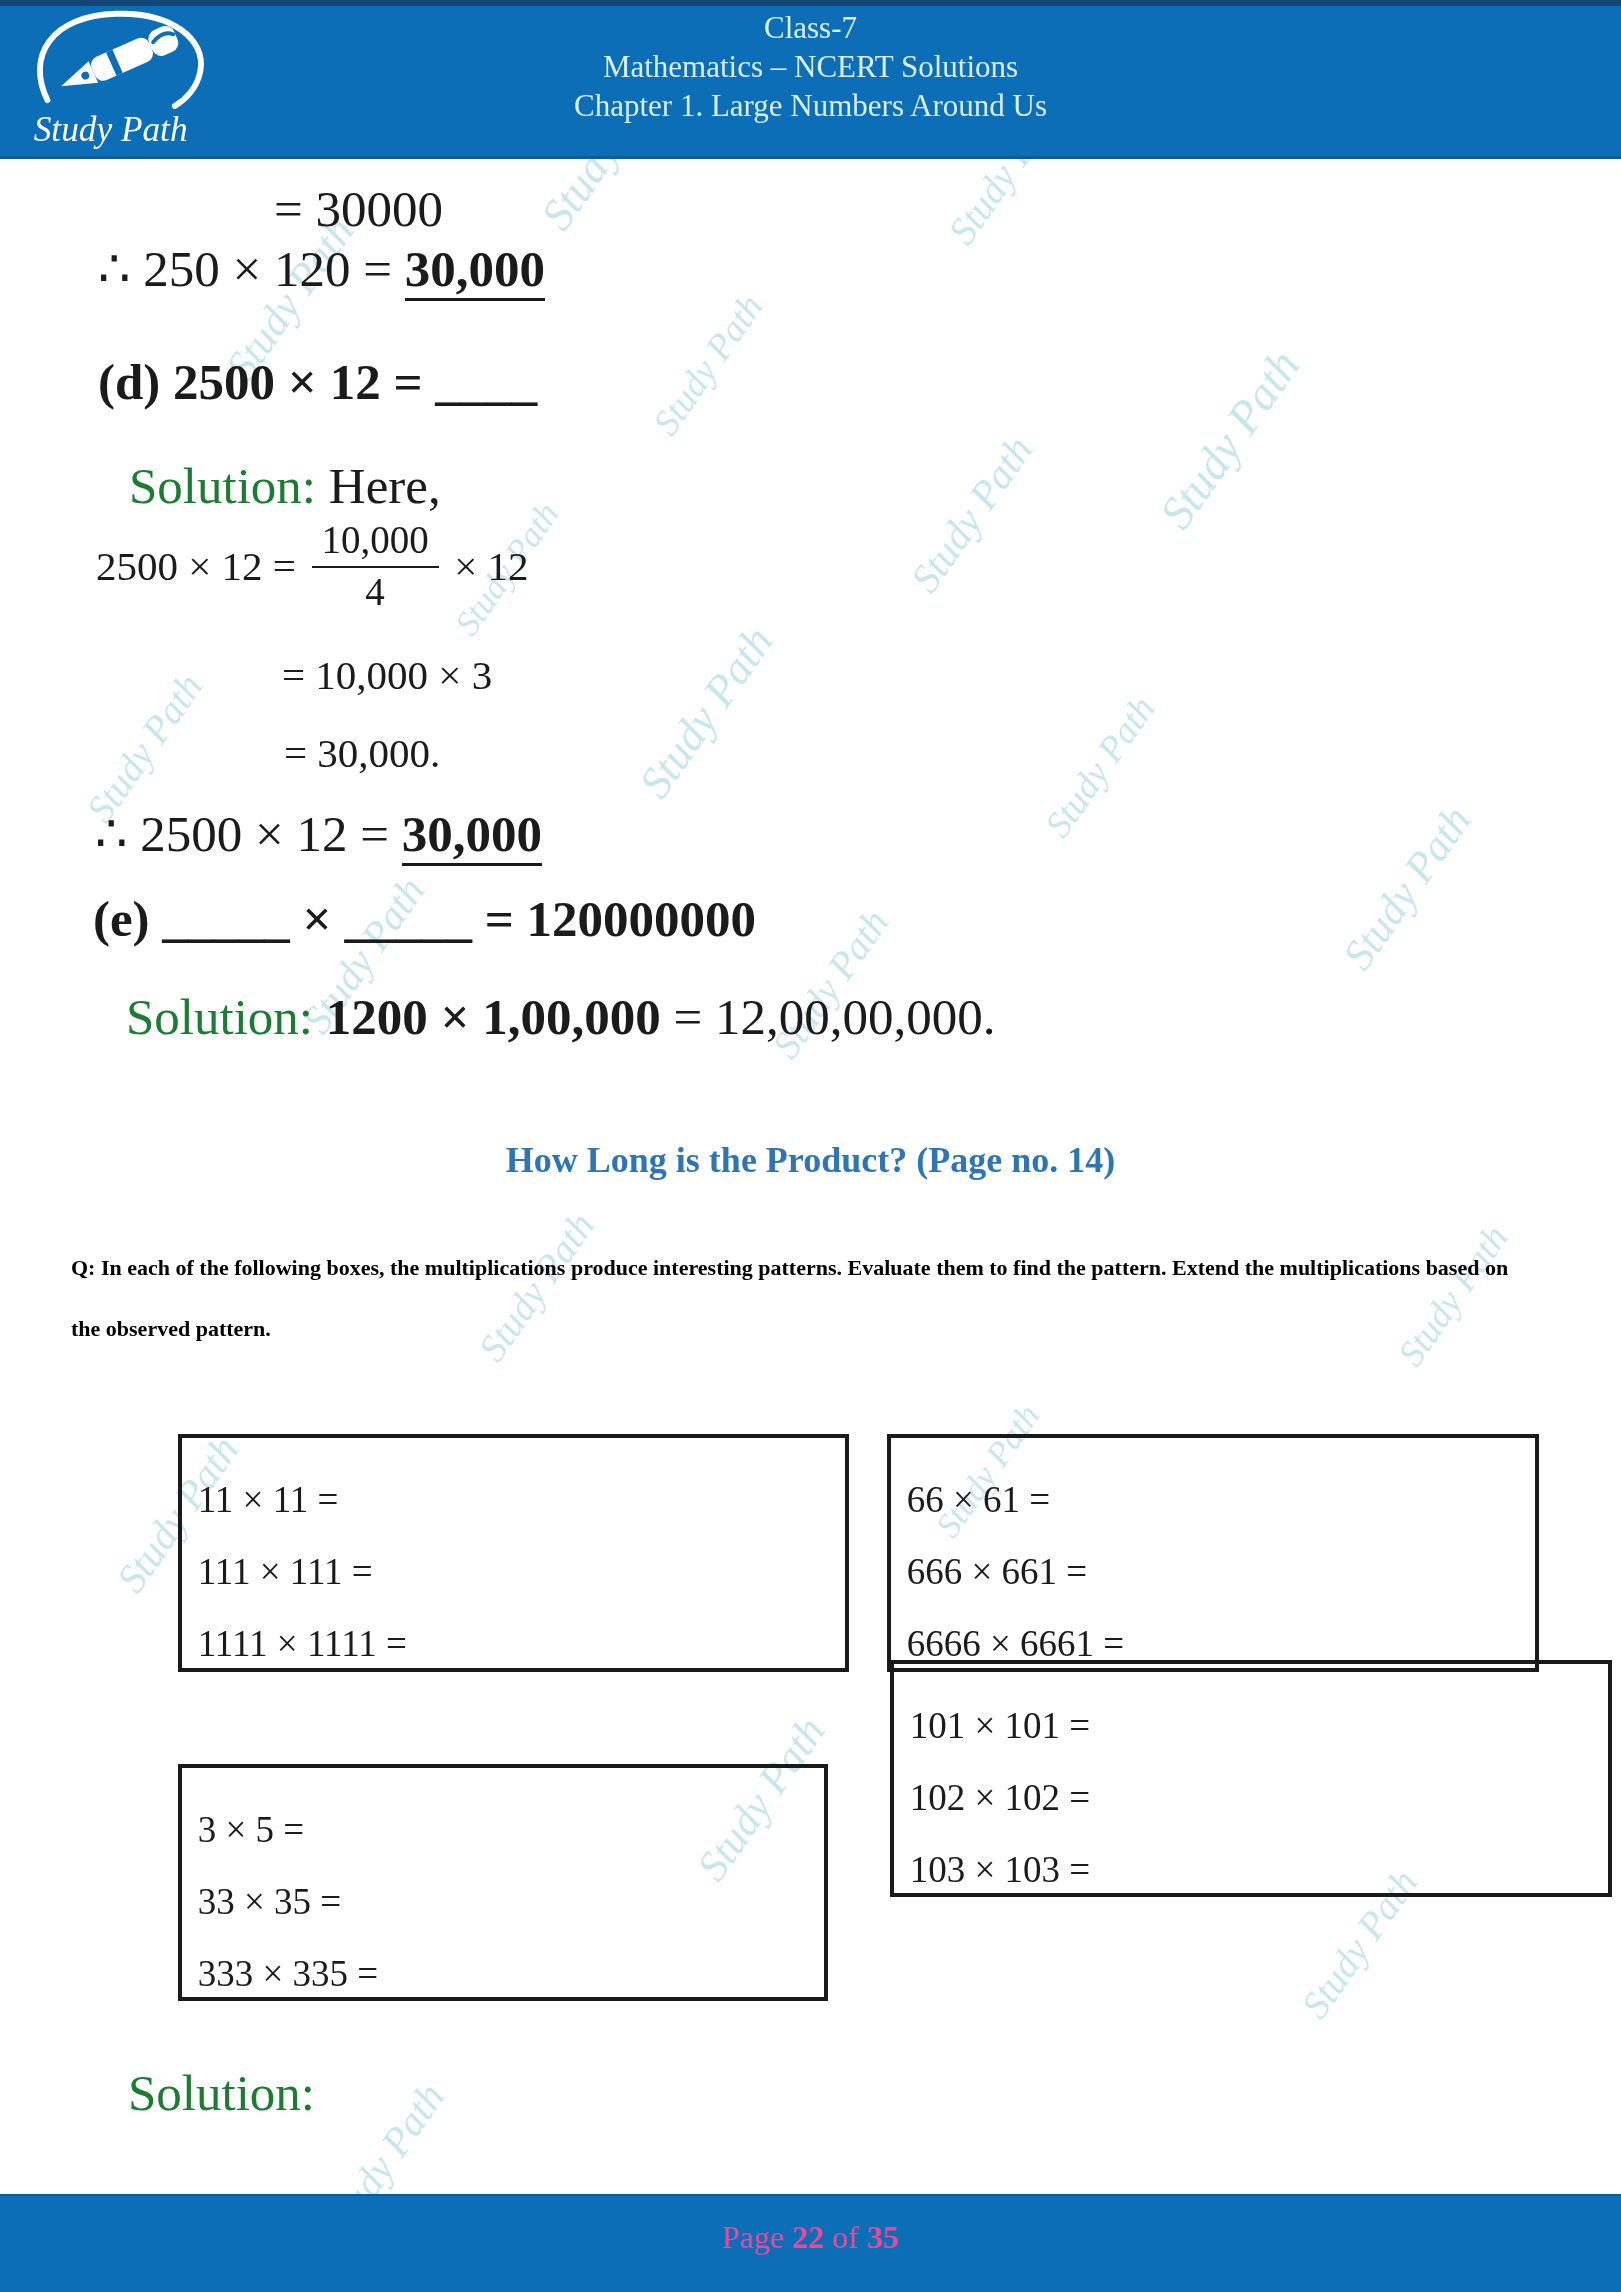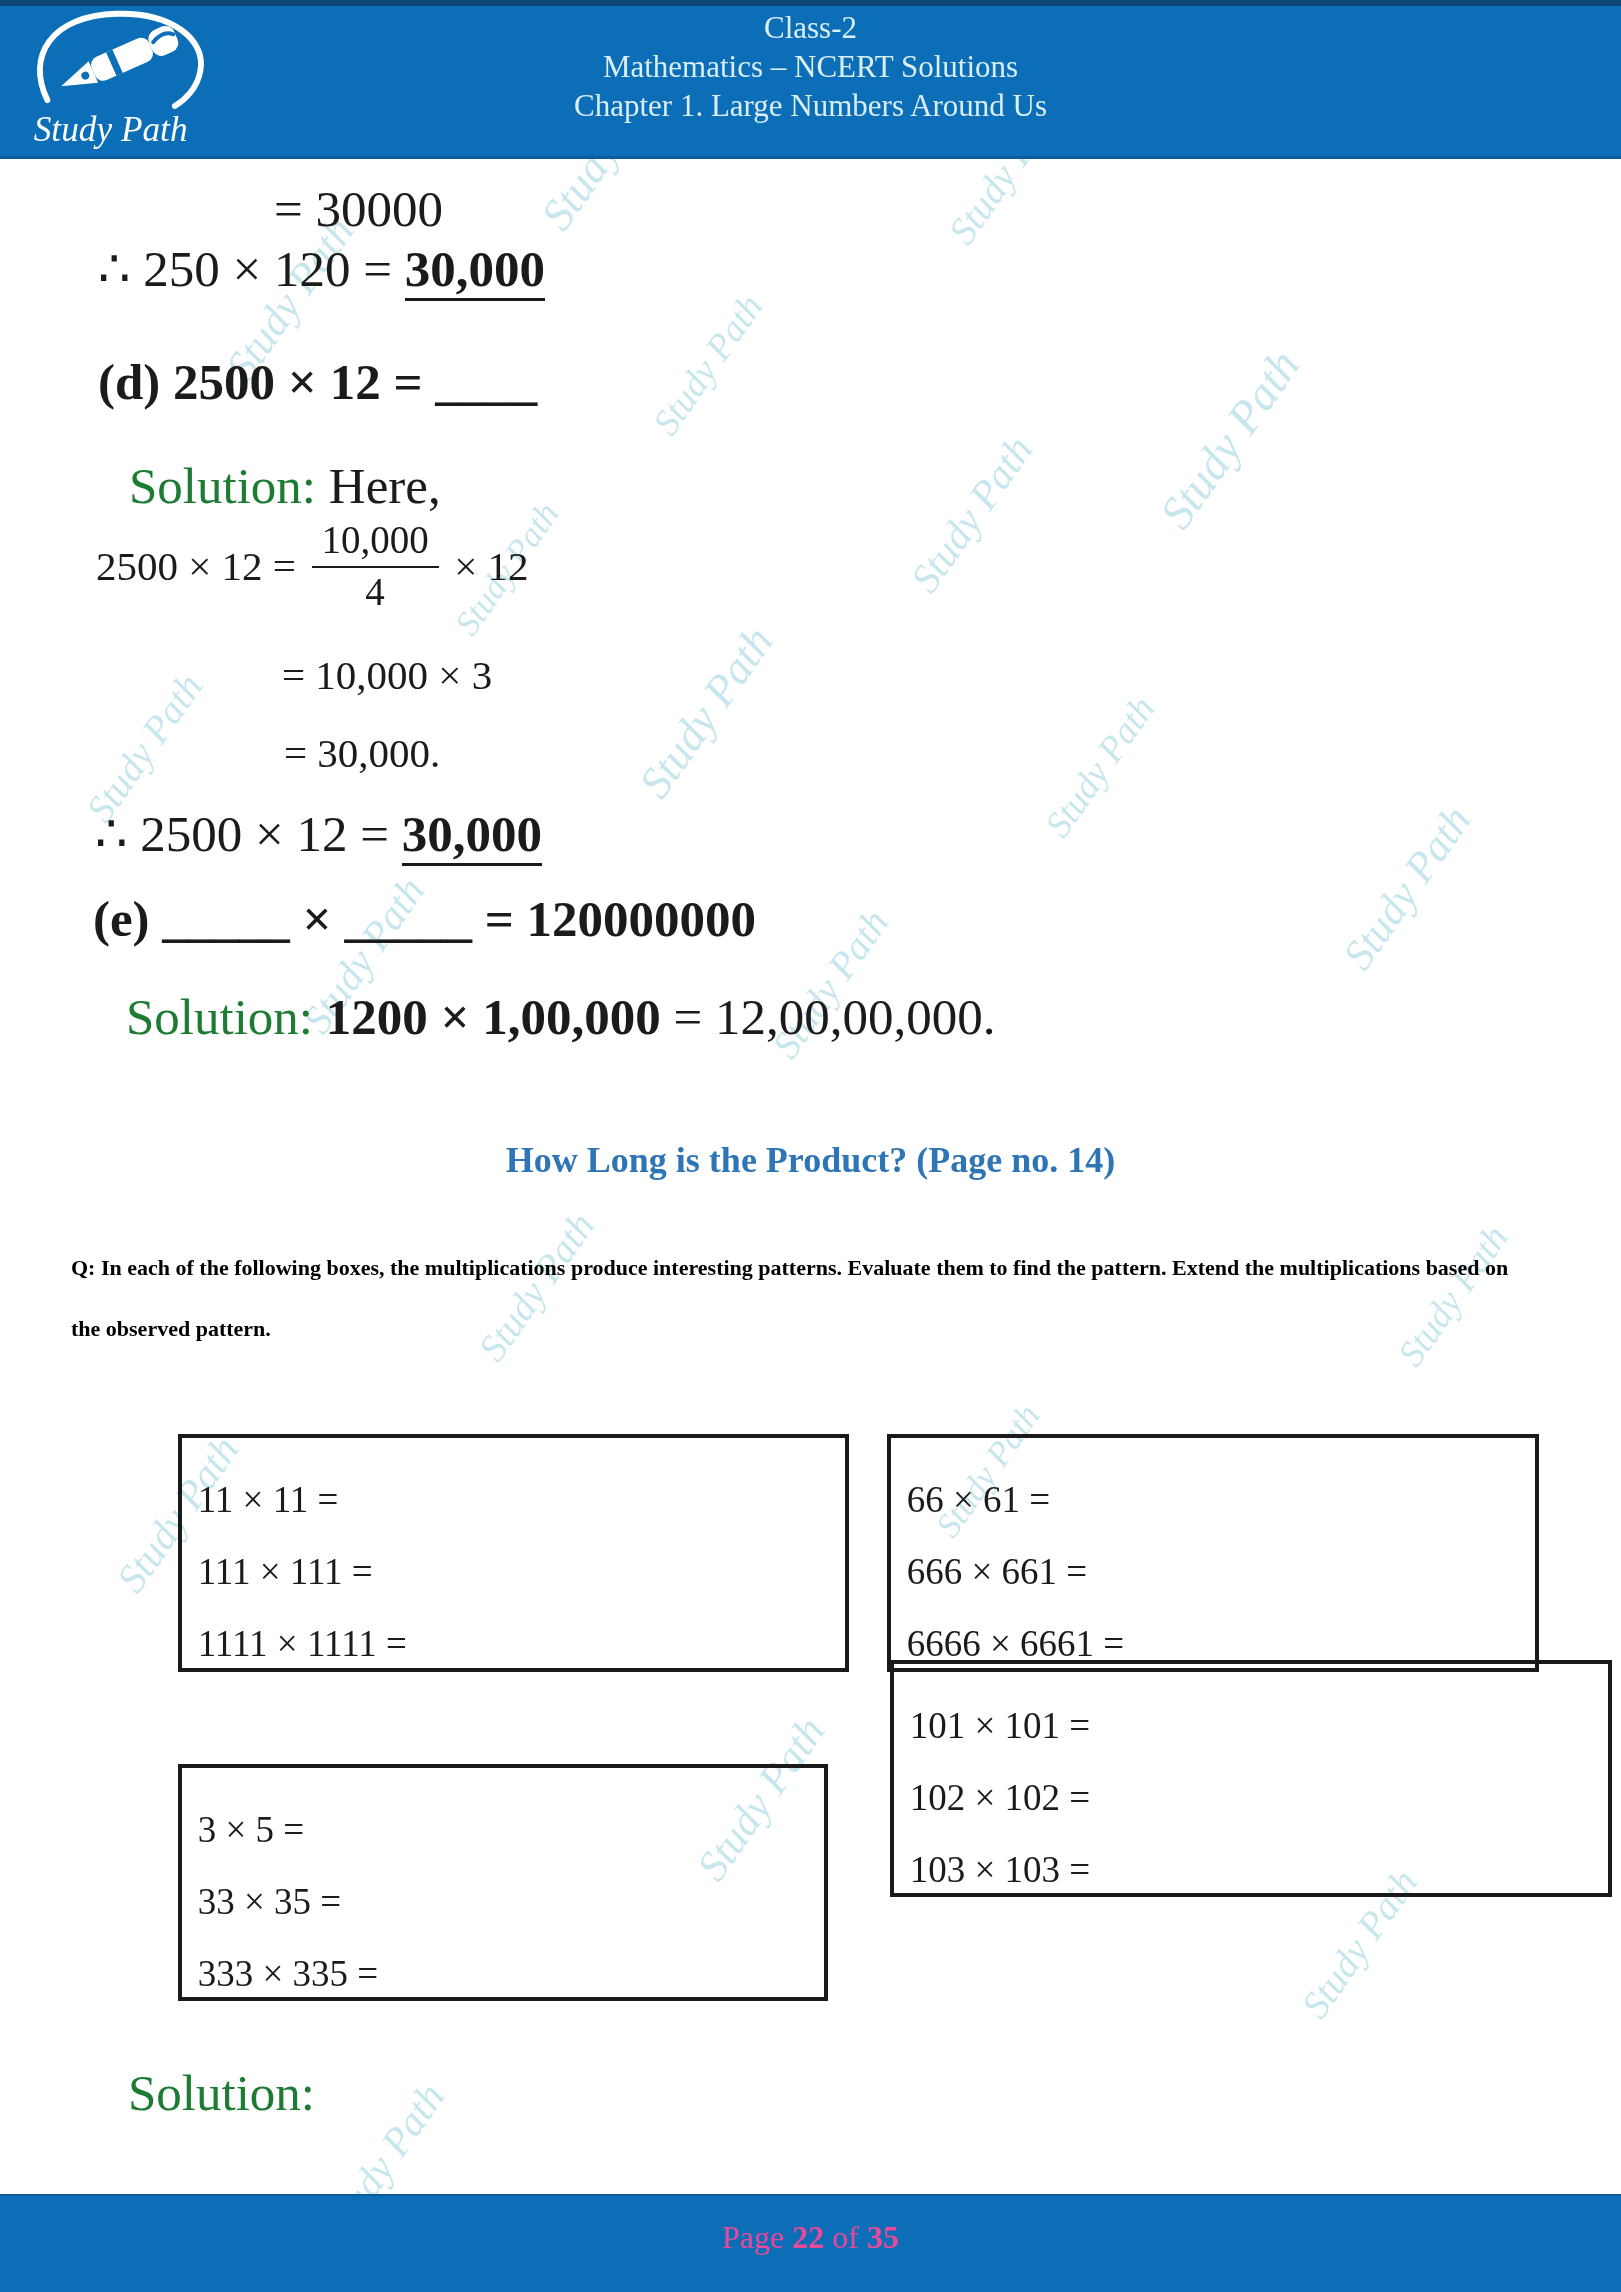--- a/index.html
+++ b/index.html
@@ -67,21 +67,21 @@
       <circle cx="27" cy="0" r="4" fill="#0d6eb8"></circle>
       <rect x="36" y="-13" width="64" height="26" rx="9" fill="#ffffff"></rect>
       <rect x="56" y="-13" width="7" height="26" fill="#0d6eb8"></rect>
       <rect x="100" y="-14" width="28" height="28" rx="10" fill="#ffffff"></rect>
       <path d="M104 -3 q 14 -7 22 1" stroke="#0d6eb8" stroke-width="4" fill="none" stroke-linecap="round"></path>
     </g>
     <text x="16" y="142" font-size="36" font-style="italic" fill="#ffffff" font-family="Liberation Serif, serif">Study Path</text>
   </svg>
 </div>
 <div class="header-title">
-  <div>Class-2</div>
+  <div>Class-7</div>
   <div>Mathematics – NCERT Solutions</div>
   <div>Chapter 1. Large Numbers Around Us</div>
 </div>
 
 <div class="eq" style="left:274px;top:180px">= 30000</div>
 
 <div class="eq" style="left:98px;top:239px">
   <span>∴ 250 × 120 = </span><span class="result">30,000</span>
 </div>
 

